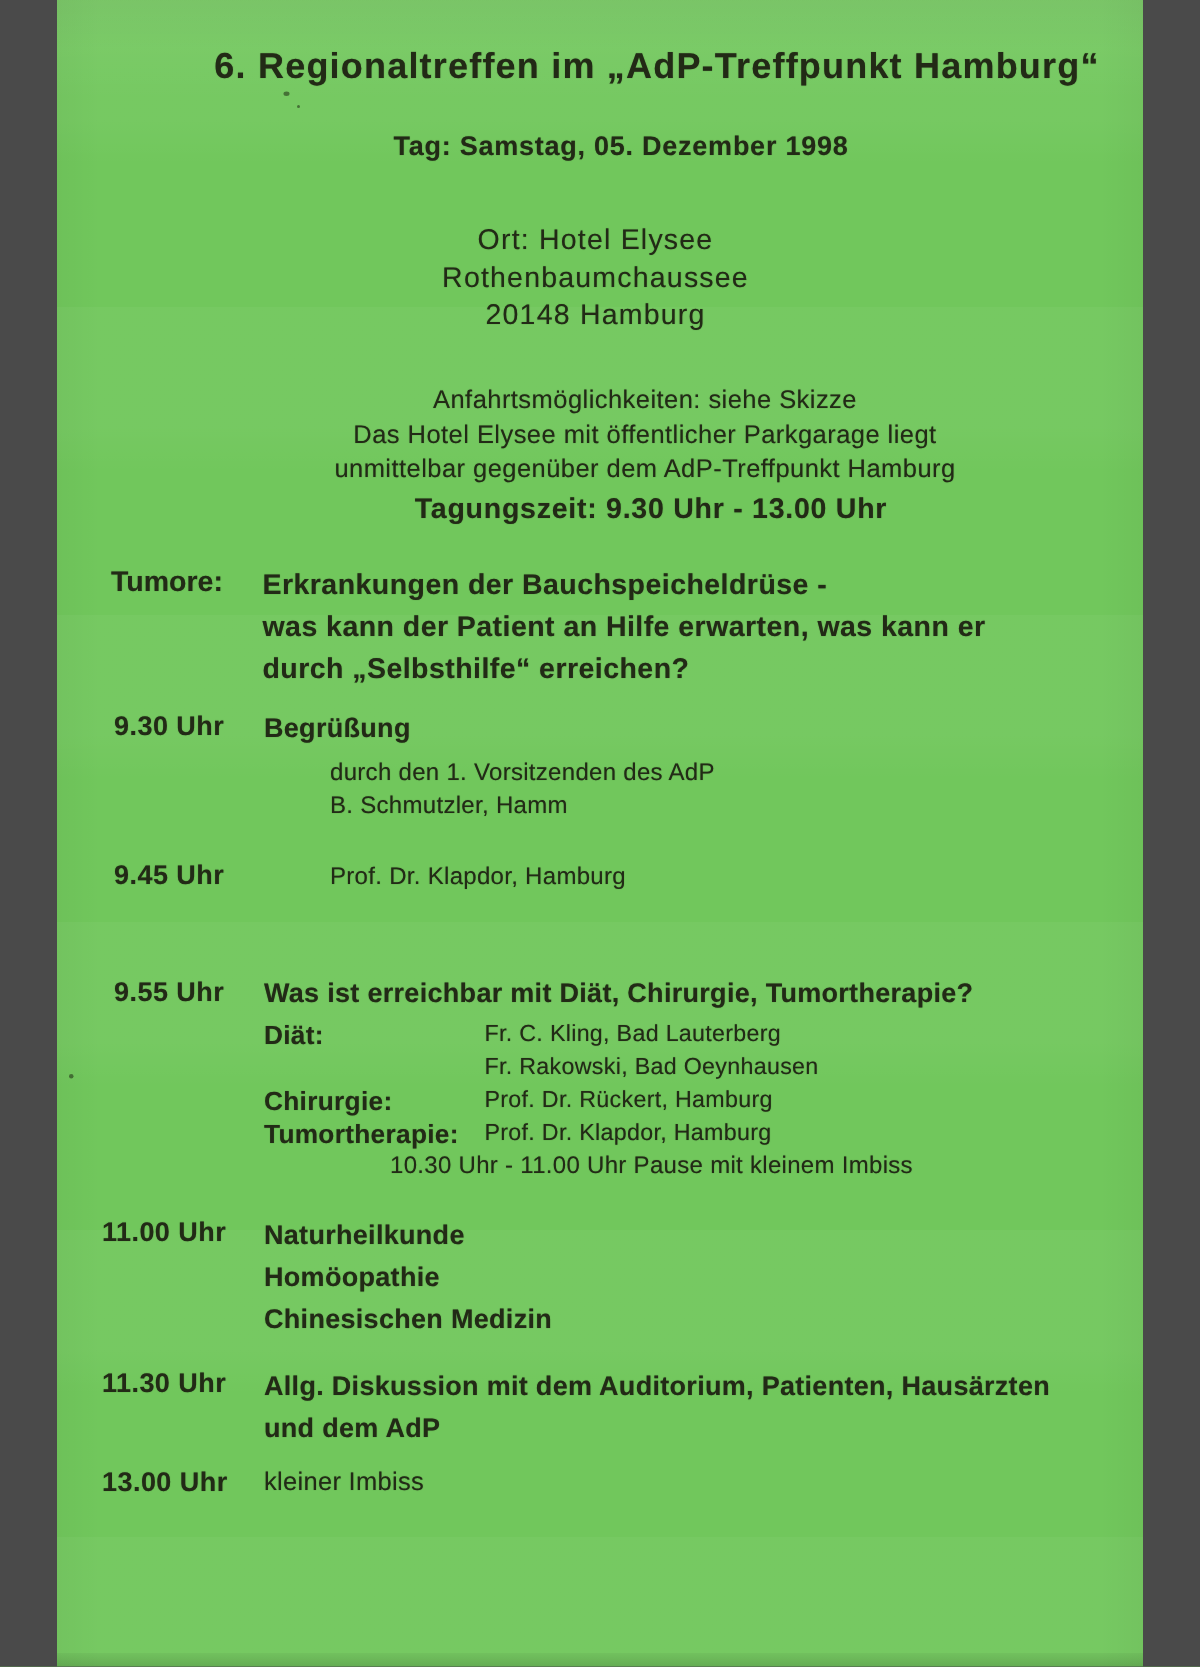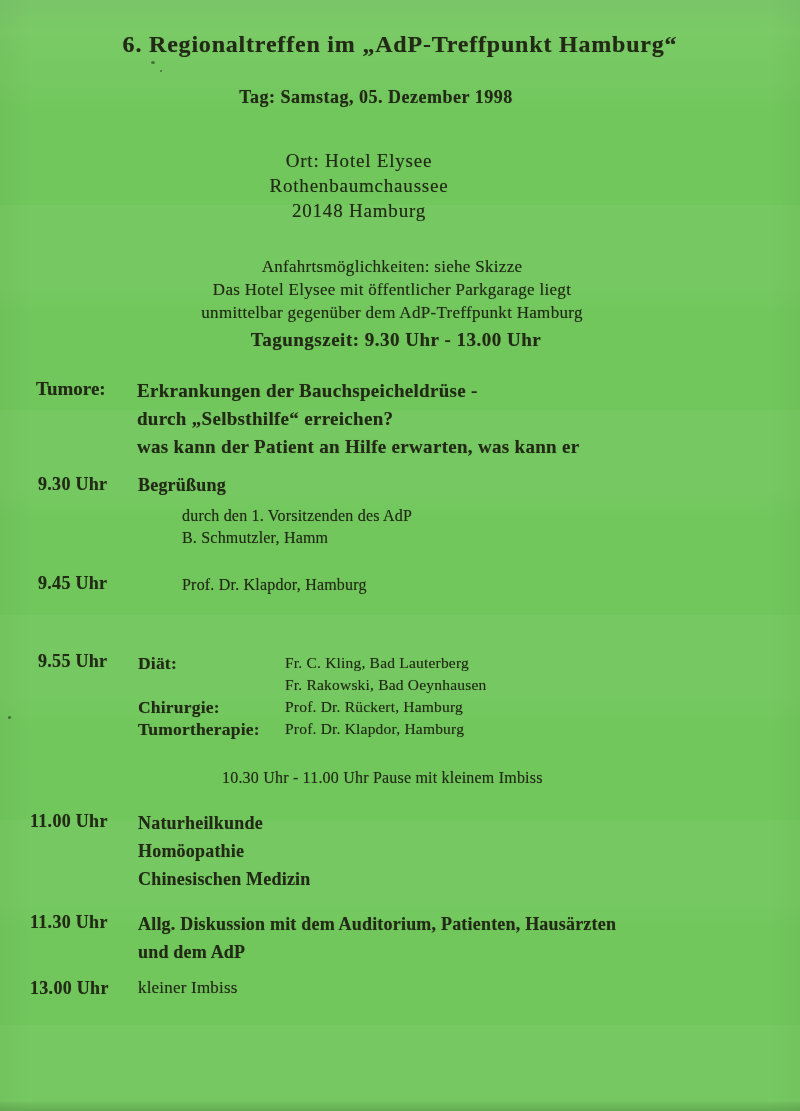--- a/index.html
+++ b/index.html
@@ -1,30 +1,30 @@
 <!DOCTYPE html>
 <html lang="de" style="--paper: #71c75c; --ink: #222a16;"><head>
 <meta charset="utf-8">
 <title>Flyer</title>
 <style>
   html,body{margin:0;padding:0;background:#4a4a4a;}
   .paper{
     position:relative;
-    width:800px;height:1111px;
+    width:724px;height:1111px;
     margin:0 auto;
     overflow:hidden;
     background-color:var(--paper,#71c75c);
     background-image:
       linear-gradient(180deg, rgba(255,255,255,0.06) 0%, rgba(255,255,255,0) 6%),
       linear-gradient(180deg, rgba(0,0,0,0.04) 0%, rgba(0,0,0,0) 3%),
       repeating-linear-gradient(180deg,
         rgba(255,255,255,0.035) 0px, rgba(255,255,255,0.035) 80px,
         rgba(255,255,255,0.0) 110px, rgba(255,255,255,0.0) 205px),
       linear-gradient(90deg, rgba(0,0,0,0.03) 0%, rgba(0,0,0,0) 4%, rgba(0,0,0,0) 96%, rgba(0,0,0,0.03) 100%);
-    font-family:Liberation Serif, serif;
+    font-family:Liberation Sans, sans-serif;
     color:var(--ink,#222a16);
     text-shadow:0 0 0.7px rgba(32,42,20,0.45);
   }
   .abs{position:absolute;}
   .ctr{left:0;width:800px;text-align:center;}
 
   .title{top:31px;font-size:24px;font-weight:bold;letter-spacing:0.8px;}
   .dateline{top:87px;font-size:18px;font-weight:bold;letter-spacing:0.5px;transform:translateX(-24px);}
   .location{top:148px;font-size:19px;line-height:25px;letter-spacing:0.8px;transform:translateX(-41px);}
   .directions{top:255px;font-size:17px;line-height:23px;letter-spacing:0.3px;transform:translateX(-8px);}
@@ -78,42 +78,43 @@
     <div>Anfahrtsmöglichkeiten: siehe Skizze</div>
     <div>Das Hotel Elysee mit öffentlicher Parkgarage liegt</div>
     <div>unmittelbar gegenüber dem AdP-Treffpunkt Hamburg</div>
   </div>
 
   <div class="abs ctr session">Tagungszeit: 9.30 Uhr - 13.00 Uhr</div>
 
   <div class="abs motto-label">Tumore:</div>
   <div class="abs motto-body">
     <div>Erkrankungen der Bauchspeicheldrüse -</div>
+    <div>was kann der Patient an Hilfe erwarten, was kann er</div>
     <div>durch „Selbsthilfe“ erreichen?</div>
-    <div>was kann der Patient an Hilfe erwarten, was kann er</div>
   </div>
 
   <div class="abs time t930">9.30 Uhr</div>
   <div class="abs body-col b930">
     <div class="item-title">Begrüßung</div>
     <div class="item-details d930">
       <div>durch den 1. Vorsitzenden des AdP</div>
       <div>B. Schmutzler, Hamm</div>
     </div>
   </div>
 
   <div class="abs time t945">9.45 Uhr</div>
   <div class="abs body-col b945">
     <div class="item-details d945">
       <div>Prof. Dr. Klapdor, Hamburg</div>
     </div>
   </div>
 
   <div class="abs time t955">9.55 Uhr</div>
   <div class="abs body-col b955">
+    <div class="item-title">Was ist erreichbar mit Diät, Chirurgie, Tumortherapie?</div>
     <div class="tbl">
       <div class="lbl">Diät:</div>
       <div class="val">Fr. C. Kling, Bad Lauterberg</div>
       <div class="lbl"></div>
       <div class="val">Fr. Rakowski, Bad Oeynhausen</div>
       <div class="lbl">Chirurgie:</div>
       <div class="val">Prof. Dr. Rückert, Hamburg</div>
       <div class="lbl">Tumortherapie:</div>
       <div class="val">Prof. Dr. Klapdor, Hamburg</div>
     </div>

